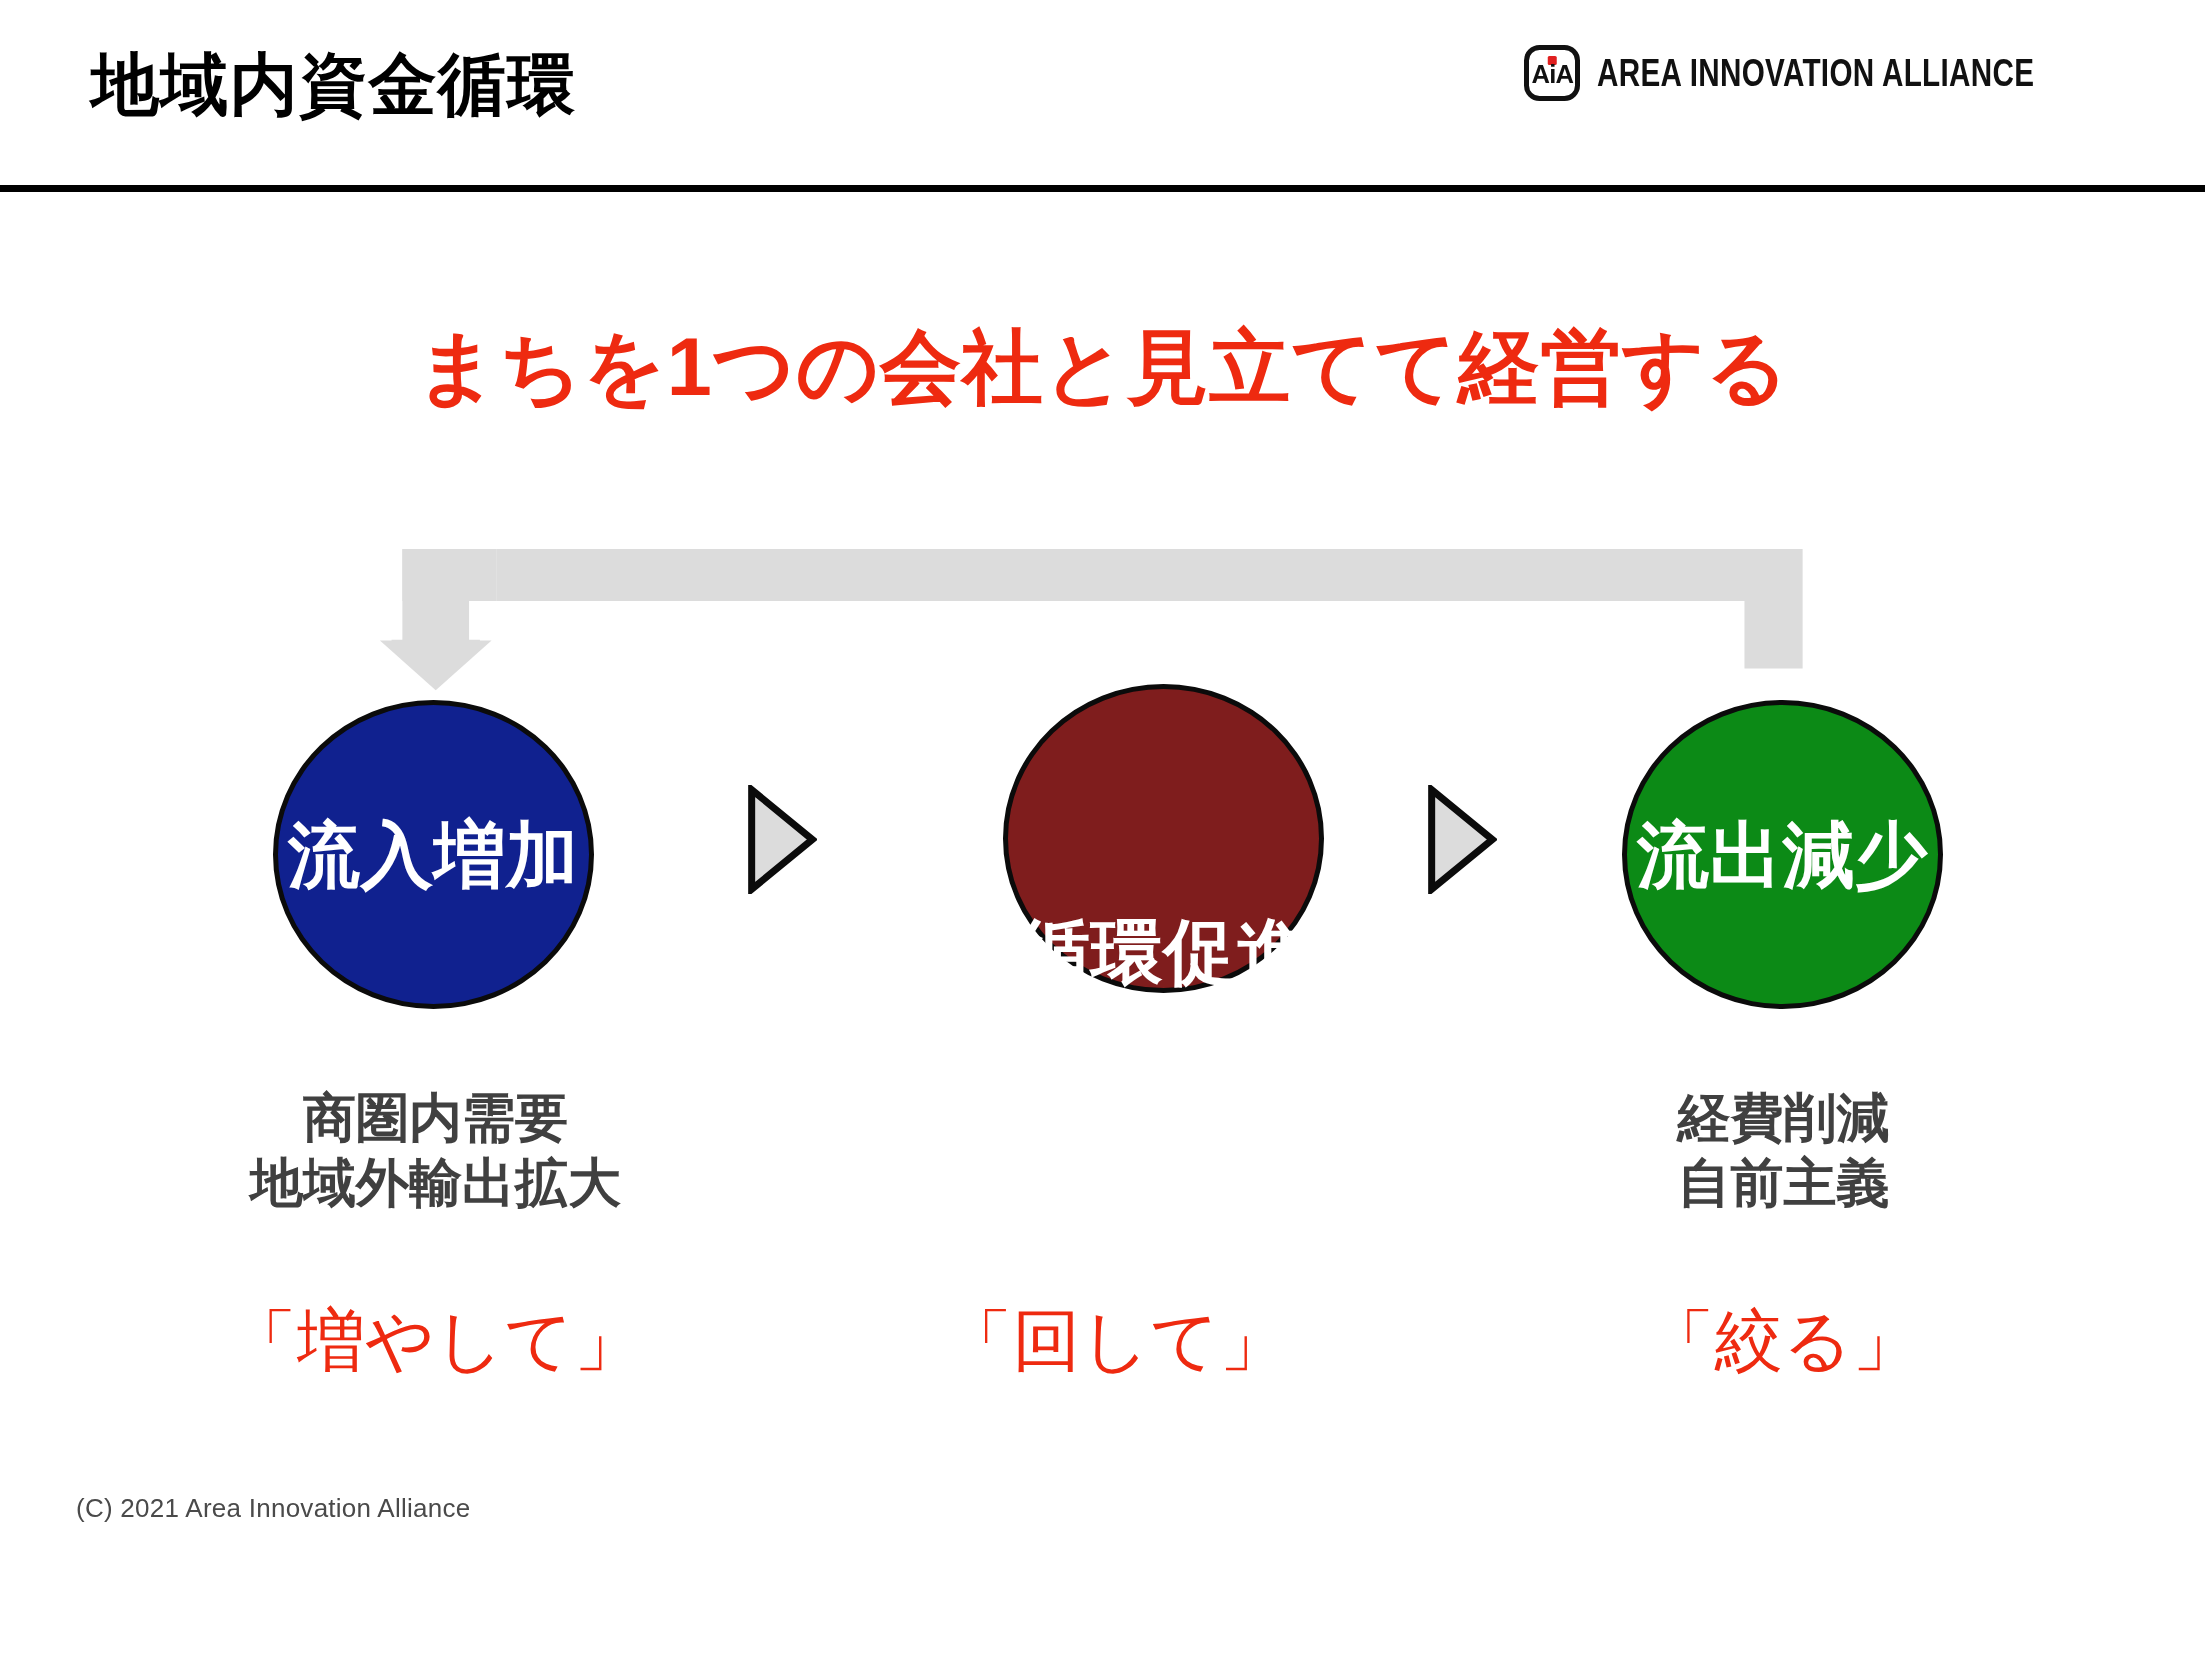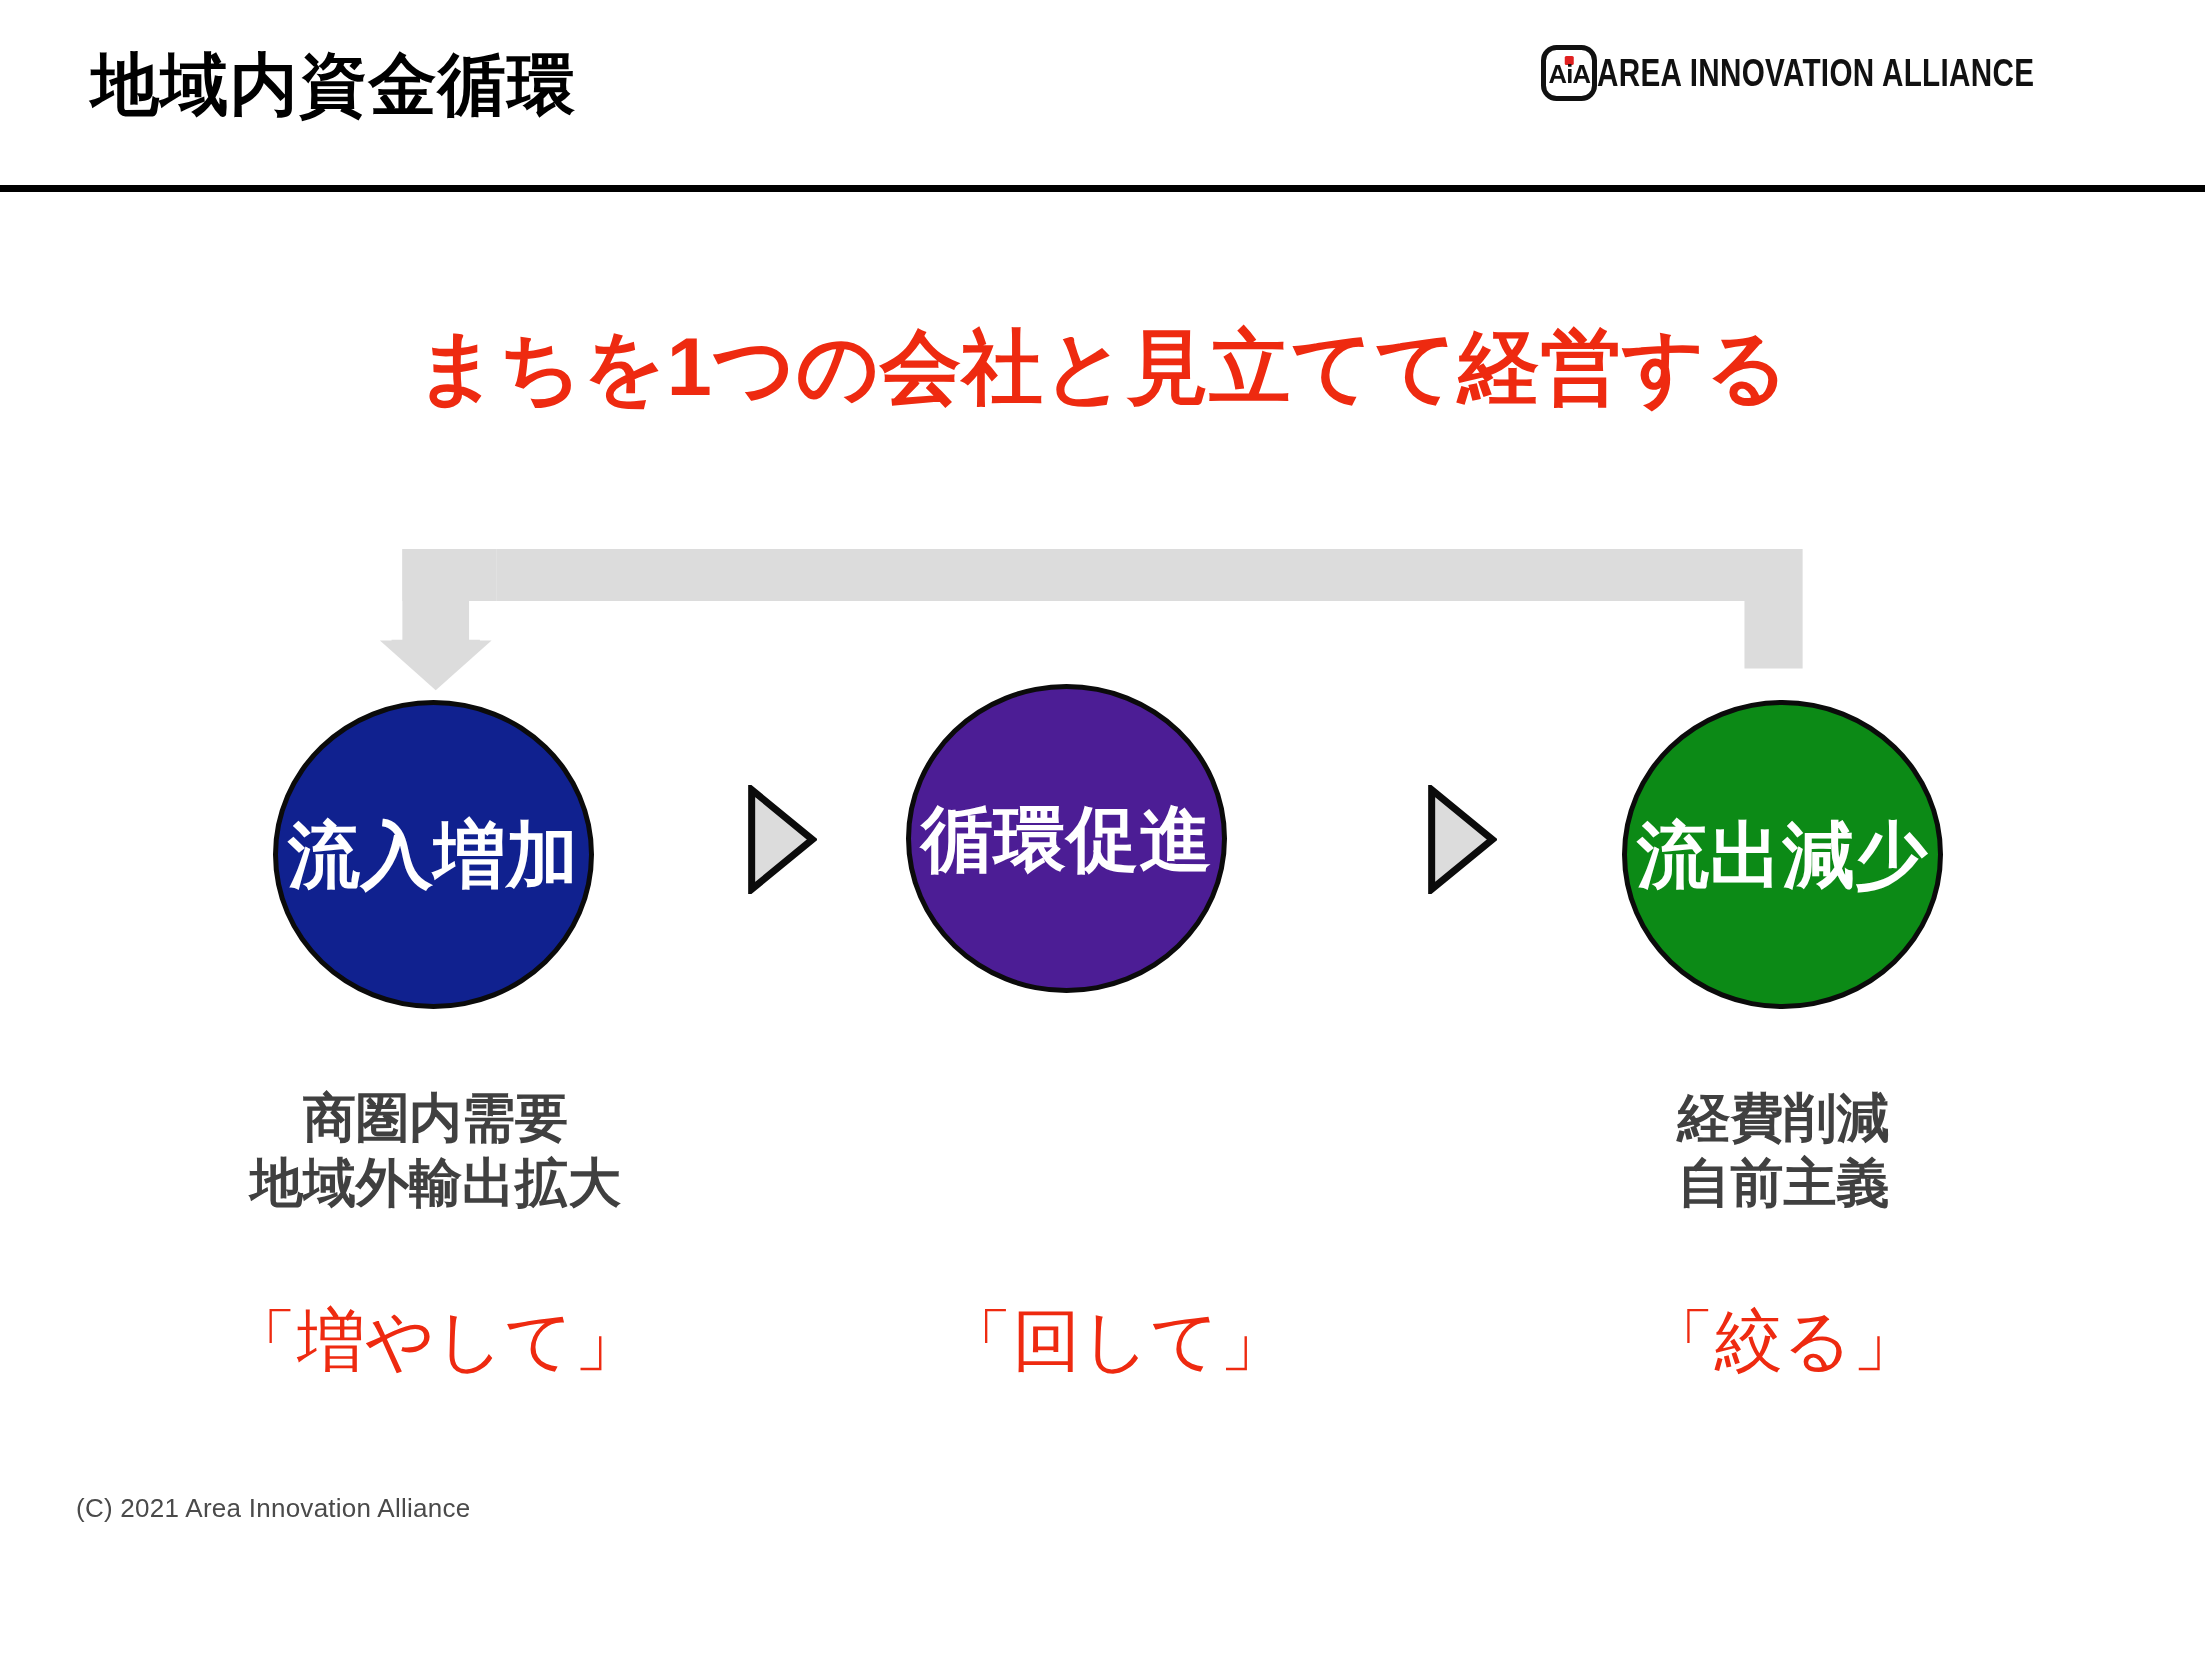--- a/index.html
+++ b/index.html
@@ -47,20 +47,21 @@
   }
 
   
   #logo {
     position: absolute;
     right: 47px;
     top: 45px;
     height: 56px;
     display: flex;
     align-items: center;
+    gap: 17px;
   }
   #logo-badge {
     width: 56px;
     height: 56px;
     border: 5.4px solid #111111;
     border-radius: 15.5px;
     position: relative;
     box-sizing: border-box;
     display: flex;
     align-items: center;
@@ -138,25 +139,26 @@
     line-height: 1;
   }
   #circle-inflow {
     left: 273px;
     top: 700px;
     width: 321px;
     height: 309px;
     background: #10218f;
   }
   #circle-circulation {
-    left: 906px;
+    left: 1003px;
     top: 684px;
     width: 321px;
     height: 309px;
-    background: #4c1d95;
+    background: #7f1d1d;
+    align-items: flex-end;
   }
   #circle-outflow {
     left: 1622px;
     top: 700px;
     width: 321px;
     height: 309px;
     background: #0c8a16;
   }
 
   

